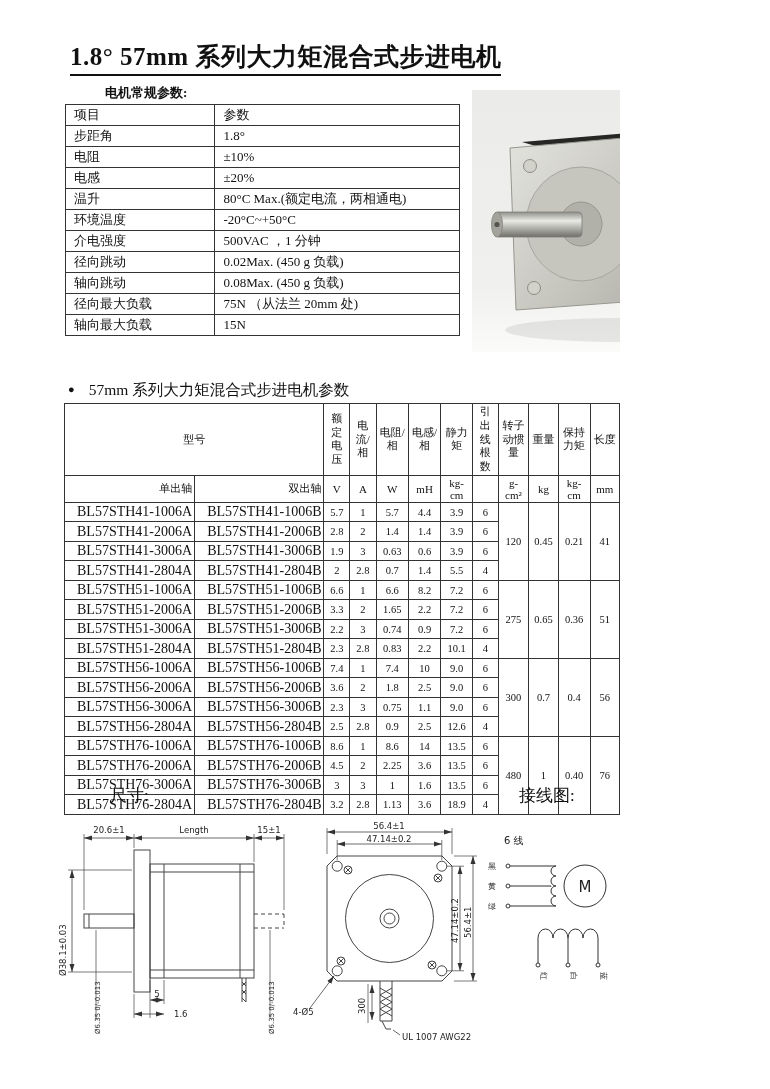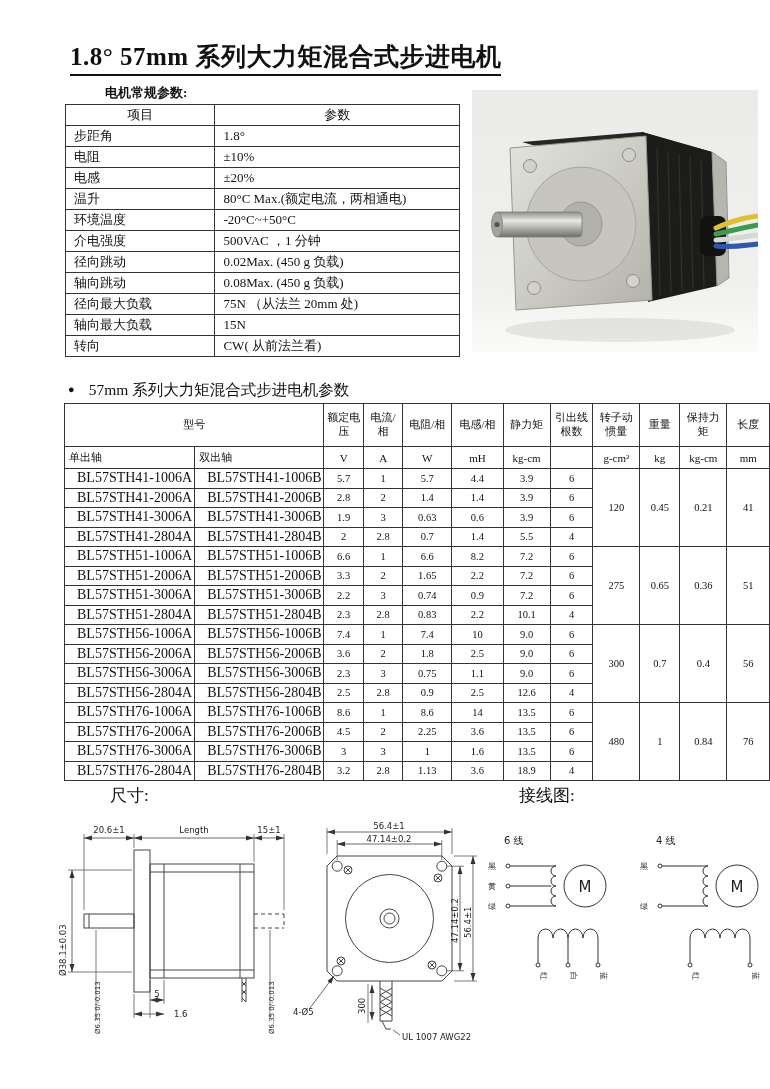--- a/index.html
+++ b/index.html
@@ -1,41 +1,41 @@
 <!DOCTYPE html>
 <html><head>
 <meta charset="utf-8">
 <style>
   html,body{margin:0;padding:0;background:#fff;}
-  .page{position:relative;width:770px;height:1089px;background:#fff;overflow:hidden;
+  .page{position:relative;width:620px;height:1089px;background:#fff;overflow:hidden;
         font-family:"Liberation Serif",serif;color:#111;}
   
   .title{position:absolute;left:70px;top:40px;font-size:25px;font-weight:bold;
          border-bottom:2.5px solid #111;padding-bottom:1px;letter-spacing:.5px;}
   .subtitle{position:absolute;left:69px;top:84px;font-size:13px;font-weight:bold;padding-left:36px;}
   
   .general-table{position:absolute;left:65px;top:104px;width:395px;border-collapse:collapse;
                  font-size:13px;}
   .general-table th,.general-table td{border:1.4px solid #333;height:15px;padding:1px 8px;
                  font-weight:normal;text-align:left;white-space:nowrap;}
-  .general-table th{text-align:center;}
+  .general-table th{}
   .general-table col.c1{width:150px;} .general-table col.c2{width:245px;}
   
   .photo-box{position:absolute;left:472px;top:90px;width:286px;height:262px;}
   
   .bullet-line{position:absolute;left:68px;top:380px;font-size:15.5px;}
   .bullet-line .dot{font-size:11px;vertical-align:2px;margin-right:14px;}
   
   .spec-table{position:absolute;left:64px;top:403px;border-collapse:collapse;table-layout:fixed;
               font-size:11px;}
   .spec-table th,.spec-table td{border:1.2px solid #333;font-weight:normal;text-align:center;
               padding:1px 2px;overflow:hidden;}
   .spec-table thead tr.r1 th{height:40px;font-size:11px;line-height:1.25;}
   .spec-table thead tr.r2 th{height:19px;font-size:11px;}
-  .spec-table thead tr.r2 th.model-h{text-align:left;padding-left:4px;}
+  .spec-table thead tr.r2 th.model-h{text-align:right;padding-left:15px;}
   .spec-table tbody td{height:16.5px;font-size:10.5px;}
   .spec-table tbody td.model{text-align:left;padding-left:12px;font-size:14px;white-space:nowrap;}
   
   .caption{position:absolute;font-size:17px;margin-left:40px;}
   
   .drawing{position:absolute;}
   svg text{font-family:"DejaVu Sans",sans-serif;fill:#222;}
 </style>
 </head>
 <body>
@@ -89,24 +89,20 @@
           <td>轴向跳动</td>
           <td>0.08Max. (450 g 负载)</td>
         </tr>
         <tr>
           <td>径向最大负载</td>
           <td>75N （从法兰 20mm 处)</td>
         </tr>
         <tr>
           <td>轴向最大负载</td>
           <td>15N</td>
-        </tr>
-        <tr>
-          <td>转向</td>
-          <td>CW( 从前法兰看)</td>
         </tr>
       </tbody>
   </table>
 
   <div class="photo-box">
     <svg width="286" height="262" viewBox="0 0 286 262">
       <defs>
         <linearGradient id="bgG" x1="0" y1="0" x2="0" y2="1">
           <stop offset="0" stop-color="#ebebe9"></stop>
             <stop offset="0.75" stop-color="#f0f0ee"></stop>
@@ -348,21 +344,21 @@
           <td class="model">BL57STH76-1006A</td>
           <td class="model">BL57STH76-1006B</td>
           <td>8.6</td>
           <td>1</td>
           <td>8.6</td>
           <td>14</td>
           <td>13.5</td>
           <td>6</td>
           <td rowspan="4">480</td>
           <td rowspan="4">1</td>
-          <td rowspan="4">0.84</td>
+          <td rowspan="4">0.40</td>
           <td rowspan="4">76</td>
         </tr>
         <tr>
           <td class="model">BL57STH76-2006A</td>
           <td class="model">BL57STH76-2006B</td>
           <td>4.5</td>
           <td>2</td>
           <td>2.25</td>
           <td>3.6</td>
           <td>13.5</td>

